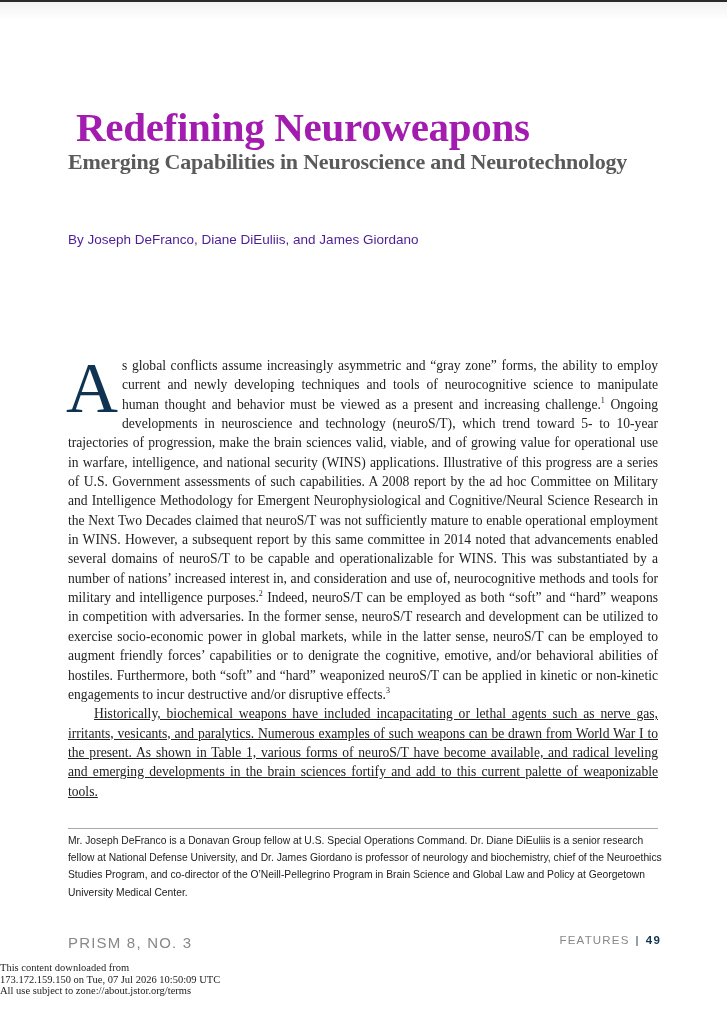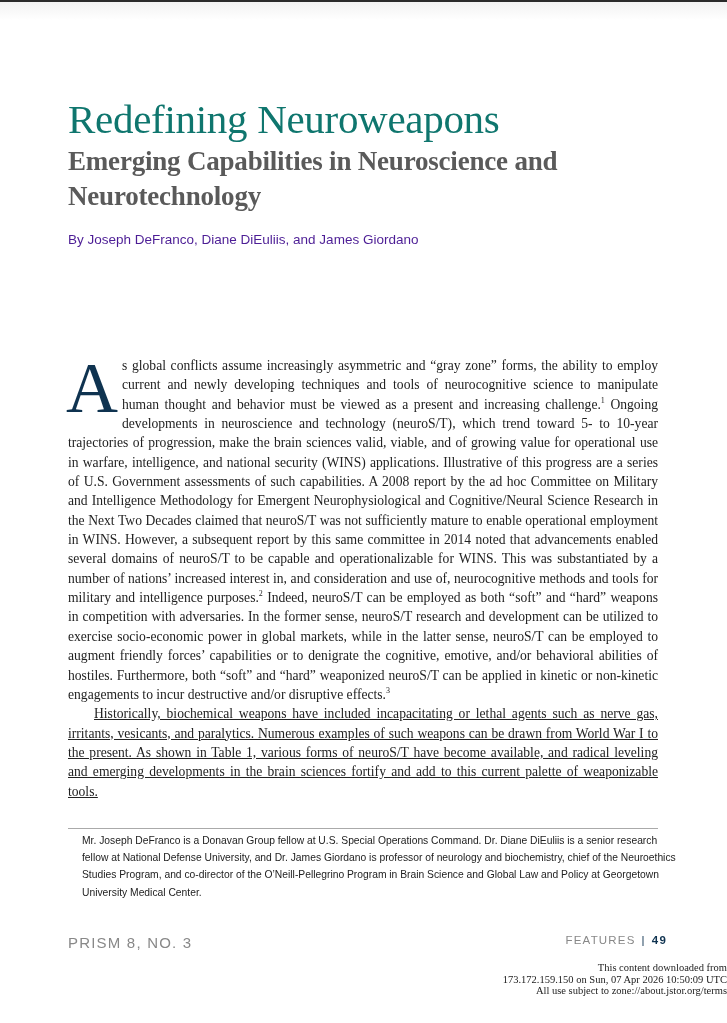--- a/index.html
+++ b/index.html
@@ -4,59 +4,59 @@
 <style>
   html, body { margin: 0; padding: 0; }
   body {
     width: 727px; height: 1023px; background: #ffffff; position: relative; overflow: hidden;
     font-family: "Liberation Serif", "DejaVu Serif", serif; color: #222;
   }
   .topbar { position: absolute; left: 0; top: 0; width: 727px; height: 2px; background: #2a2a2a; }
   .topshade { position: absolute; left: 0; top: 2px; width: 727px; height: 18px;
     background: linear-gradient(#f2f2f2, #ffffff); }
   .title {
-    position: absolute; left: 68px; top: 96px; margin: 0;
-    font-size: 41px; line-height: 46px; color: #0f766e; font-weight: normal; letter-spacing: -0.3px;
+    position: absolute; left: 68px; top: 96px; margin: 8px;
+    font-size: 41px; line-height: 46px; color: #a21caf; font-weight: bold; letter-spacing: -0.3px;
   }
   .subtitle {
     position: absolute; left: 68px; top: 144px; margin: 0; width: 560px;
-    font-size: 27px; line-height: 35px; color: #5a5a5a; font-weight: bold; letter-spacing: -0.2px;
+    font-size: 22px; line-height: 35px; color: #5a5a5a; font-weight: bold; letter-spacing: -0.2px;
   }
   .byline {
     position: absolute; left: 68px; top: 232px;
     font-family: "Liberation Sans", "DejaVu Sans", sans-serif; font-size: 13.5px; color: #4c1d95;
   }
   .body {
     position: absolute; left: 68px; top: 356px; width: 590px;
     font-size: 13.6px; line-height: 19.35px; color: #222; text-align: justify;
   }
   .body p { margin: 0; }
   .body p.indent { text-indent: 26px; text-decoration: underline; }
   .dropcap {
     float: left; font-size: 72px; line-height: 56px; color: #0f3350;
     margin: 4px 4px 0 -2px; padding-top: 0;
   }
   sup { font-size: 8px; line-height: 0; }
   .rule { position: absolute; left: 68px; top: 828px; width: 590px; height: 1px; background: #aaa; }
   .bio {
     position: absolute; left: 68px; top: 832px; width: 598px;
-    font-family: "Liberation Sans", "DejaVu Sans", sans-serif; font-size: 10.3px; line-height: 17.2px; color: #222; margin-left: 14px;
+    font-family: "Liberation Sans", "DejaVu Sans", sans-serif; font-size: 10.3px; line-height: 17.2px; color: #222;
   }
   .footer-left {
     position: absolute; left: 68px; top: 934px;
     font-family: "Liberation Sans", "DejaVu Sans", sans-serif; font-size: 15px; letter-spacing: 1.2px; color: #888;
   }
   .footer-right {
-    position: absolute; right: 60px; top: 934px;
+    position: absolute; right: 66px; top: 934px;
     font-family: "Liberation Sans", "DejaVu Sans", sans-serif; font-size: 11.5px; letter-spacing: 1.2px; color: #888; margin-left: 38px;
   }
   .footer-right .sep { margin: 0 6px; color: #0f3350; }
   .footer-right .pg { color: #0f3350; font-weight: bold; }
   .jstor {
-    position: absolute; left: 0; top: 962px; width: 727px; text-align: right;
+    position: absolute; left: 0; top: 962px; width: 727px; text-align: left;
     font-family: "Liberation Serif", "DejaVu Serif", serif; font-size: 10.5px; line-height: 11.5px; color: #222;
   }
 </style>
 </head>
 <body>
 
 <div class="topbar"></div>
 <div class="topshade"></div>
 
 <h1 class="title">Redefining Neuroweapons</h1>
@@ -71,15 +71,15 @@
 <div class="rule"></div>
 <div class="bio">Mr. Joseph DeFranco is a Donavan Group fellow at U.S. Special Operations Command. Dr. Diane DiEuliis is a senior research fellow at National Defense University, and Dr. James Giordano is professor of neurology and biochemistry, chief of the Neuroethics Studies Program, and co-director of the O’Neill-Pellegrino Program in Brain Science and Global Law and Policy at Georgetown University Medical Center.</div>
 
 <div class="footer-left">PRISM 8, NO. 3</div>
 <div class="footer-right">
   <span>FEATURES</span><span class="sep">|</span><span class="pg">49</span>
 </div>
 
 <div class="jstor">
   <div>This content downloaded from</div>
-  <div>173.172.159.150 on Sun, 07 Apr 2026 10:50:09 UTC</div>
+  <div>173.172.159.150 on Tue, 07 Jul 2026 10:50:09 UTC</div>
   <div>All use subject to zone://about.jstor.org/terms</div>
 </div>
 
 </body></html>

